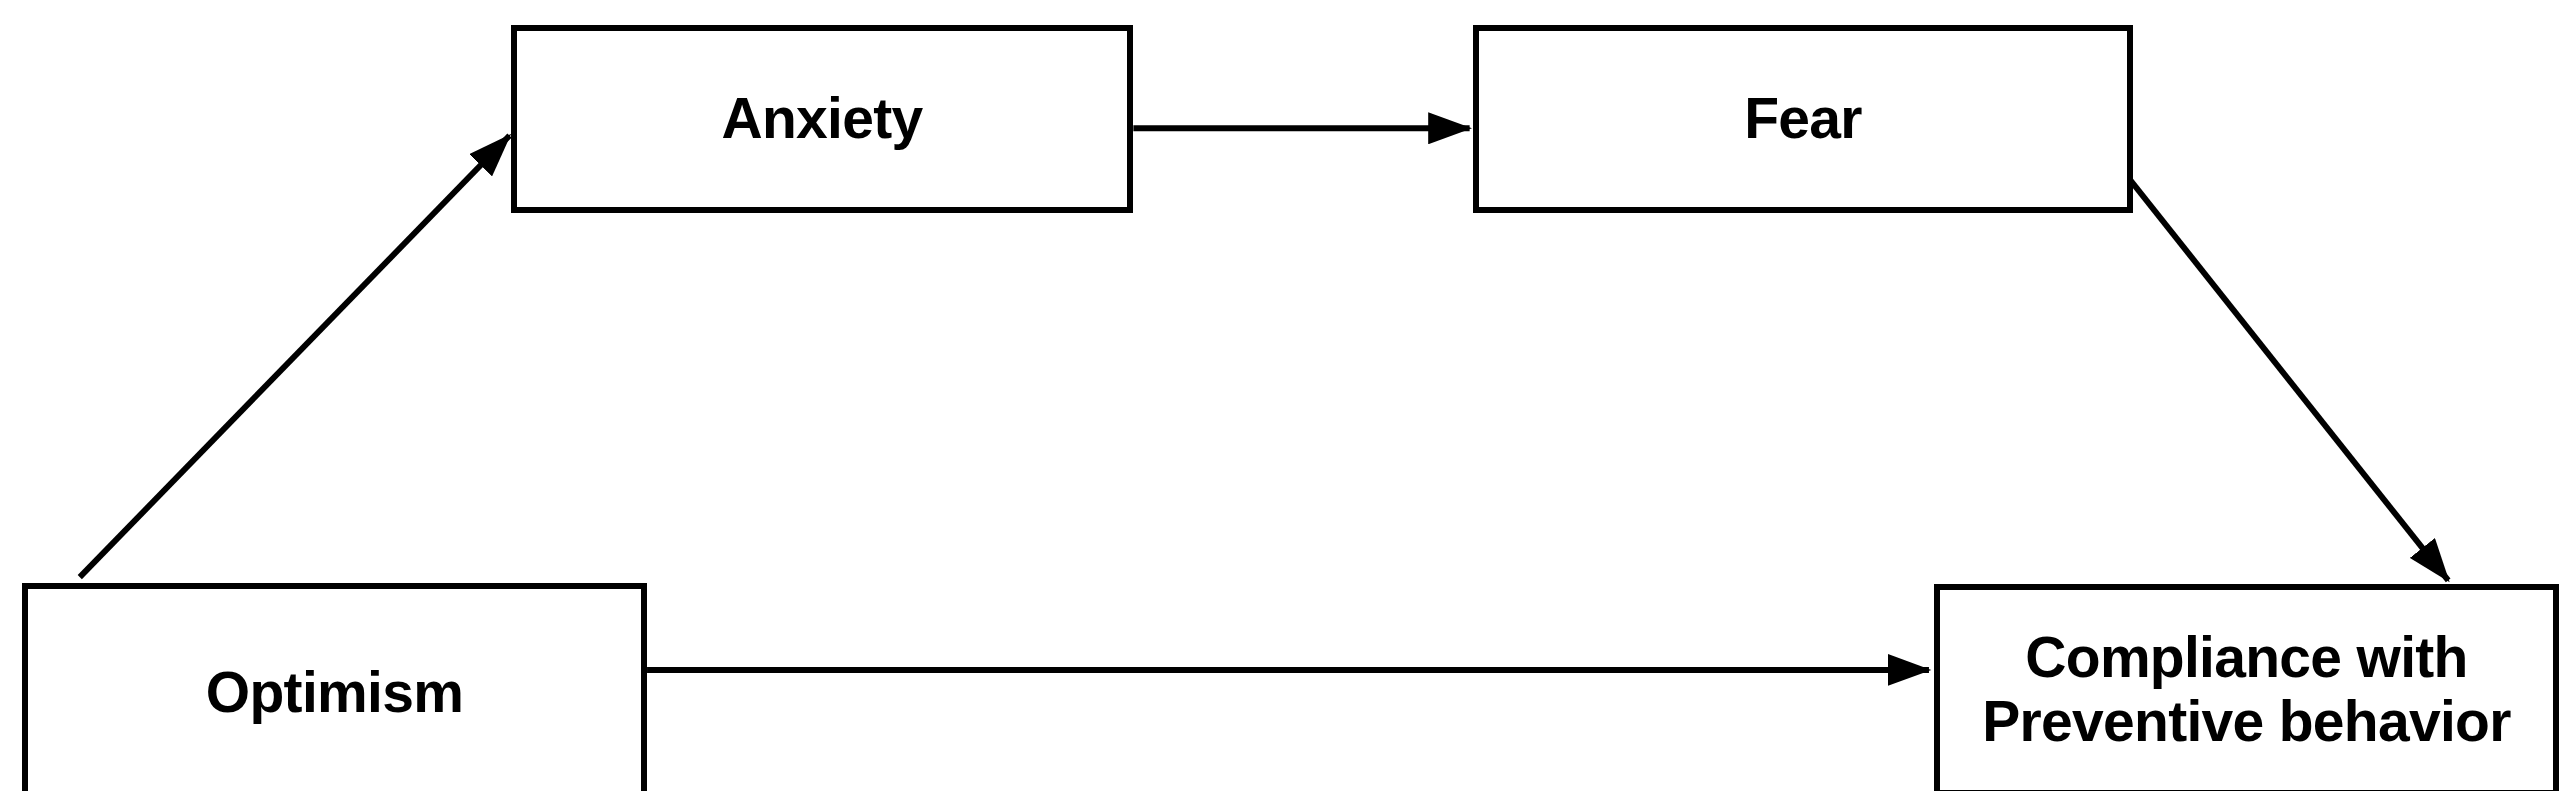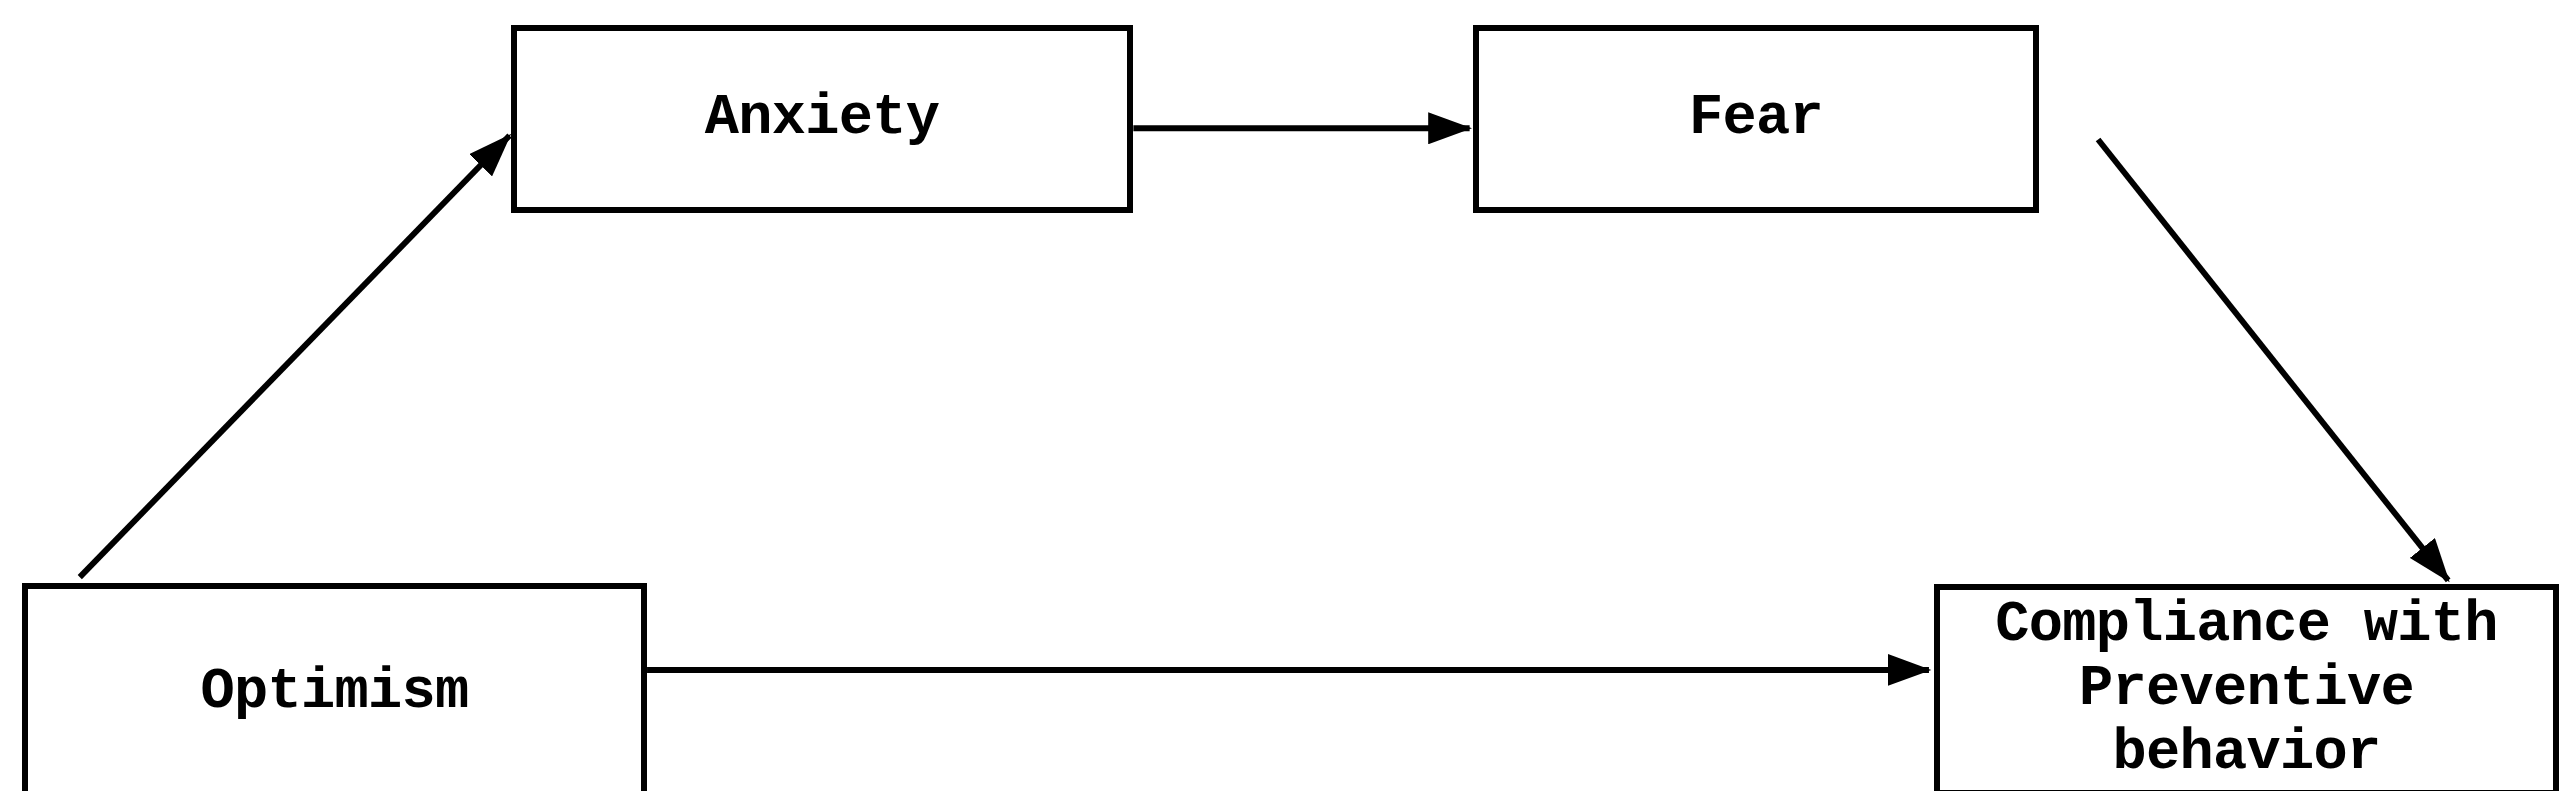--- a/index.html
+++ b/index.html
@@ -5,21 +5,21 @@
   html, body {
     margin: 0;
     padding: 0;
     background: #ffffff;
   }
   #diagram-canvas {
     position: relative;
     width: 2576px;
     height: 791px;
     background: #ffffff;
-    font-family: Liberation Mono, monospace;
+    font-family: Liberation Sans, sans-serif;
     overflow: hidden;
   }
   #arrows-layer {
     position: absolute;
     left: 0;
     top: 0;
     width: 2576px;
     height: 791px;
     display: block;
   }
@@ -35,21 +35,21 @@
   }
   .node-label {
     color: #000000;
     font-size: 57px;
     font-weight: 700;
     letter-spacing: -0.7px;
     line-height: 1.12;
     white-space: pre-line;
   }
   #node-anxiety    { left: 511px;  top: 25px;  width: 622px; height: 188px; }
-  #node-fear       { left: 1473px; top: 25px;  width: 566px; height: 188px; }
+  #node-fear       { left: 1473px; top: 25px;  width: 660px; height: 188px; }
   #node-optimism   { left: 22px;   top: 583px; width: 625px; height: 220px; }
   #node-compliance { left: 1934px; top: 584px; width: 625px; height: 212px; }
 </style>
 </head>
 <body>
 
 <div id="diagram-canvas">
 
   <svg id="arrows-layer" viewBox="0 0 3914 1202" xmlns="http://www.w3.org/2000/svg">
     <defs>

